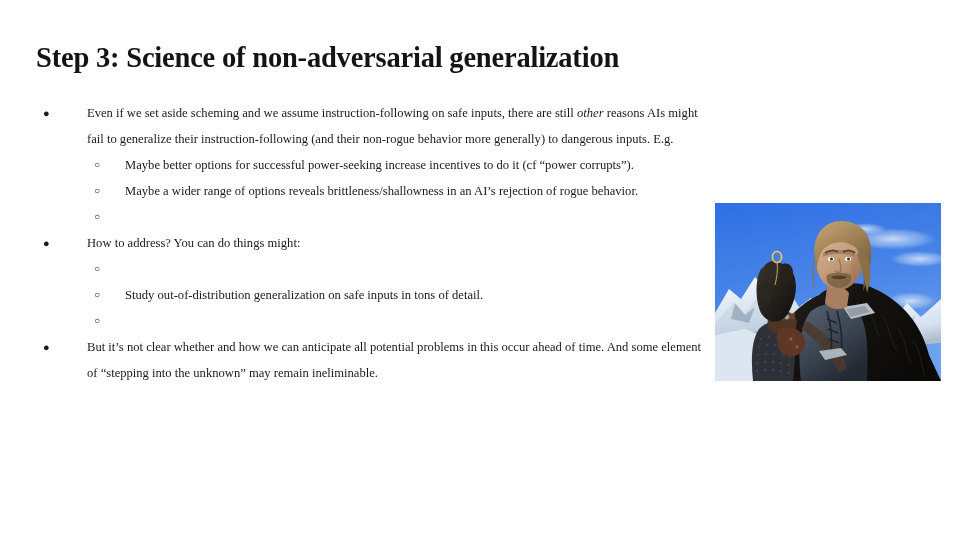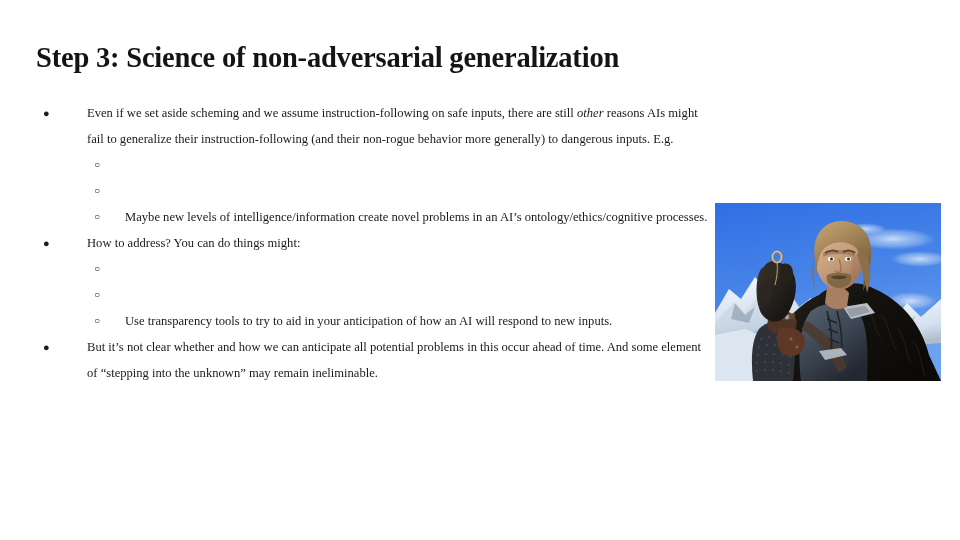--- a/index.html
+++ b/index.html
@@ -106,47 +106,48 @@
 
   <div id="body-block">
 
     <div class="bullet-row lvl1">
       <span class="marker">●</span>
       <span class="btext"><span>Even if we set aside scheming and we assume instruction-following on safe inputs, there are still </span><i>other</i><span> reasons AIs might fail to generalize their instruction-following (and their non-rogue behavior more generally) to dangerous inputs. E.g.</span></span>
     </div>
 
     <div class="bullet-row lvl2">
       <span class="marker">○</span>
-    </div>
-
-    <div class="bullet-row lvl2">
-      <span class="marker">○</span>
-    </div>
-
-    <div class="bullet-row lvl2">
-      <span class="marker">○</span>
-      <span class="btext">Maybe new levels of intelligence/information create novel problems in an AI’s ontology/ethics/cognitive processes.</span>
+      <span class="btext">Maybe better options for successful power-seeking increase incentives to do it (cf “power corrupts”).</span>
+    </div>
+
+    <div class="bullet-row lvl2">
+      <span class="marker">○</span>
+      <span class="btext">Maybe a wider range of options reveals brittleness/shallowness in an AI’s rejection of rogue behavior.</span>
+    </div>
+
+    <div class="bullet-row lvl2">
+      <span class="marker">○</span>
     </div>
 
     <div class="bullet-row lvl1">
       <span class="marker">●</span>
       <span class="btext">How to address? You can do things might:</span>
     </div>
 
     <div class="bullet-row lvl2">
       <span class="marker">○</span>
     </div>
 
     <div class="bullet-row lvl2">
       <span class="marker">○</span>
-    </div>
-
-    <div class="bullet-row lvl2">
-      <span class="marker">○</span>
-      <span class="btext">Use transparency tools to try to aid in your anticipation of how an AI will respond to new inputs.</span>
+      <span class="btext">Study out-of-distribution generalization on safe inputs in tons of detail.</span>
+    </div>
+
+    <div class="bullet-row lvl2">
+      <span class="marker">○</span>
     </div>
 
     <div class="bullet-row lvl1">
       <span class="marker">●</span>
       <span class="btext">But it’s not clear whether and how we can anticipate all potential problems in this occur ahead of time. And some element of “stepping into the unknown” may remain ineliminable.</span>
     </div>
 
   </div>
 
   <div id="figure">

